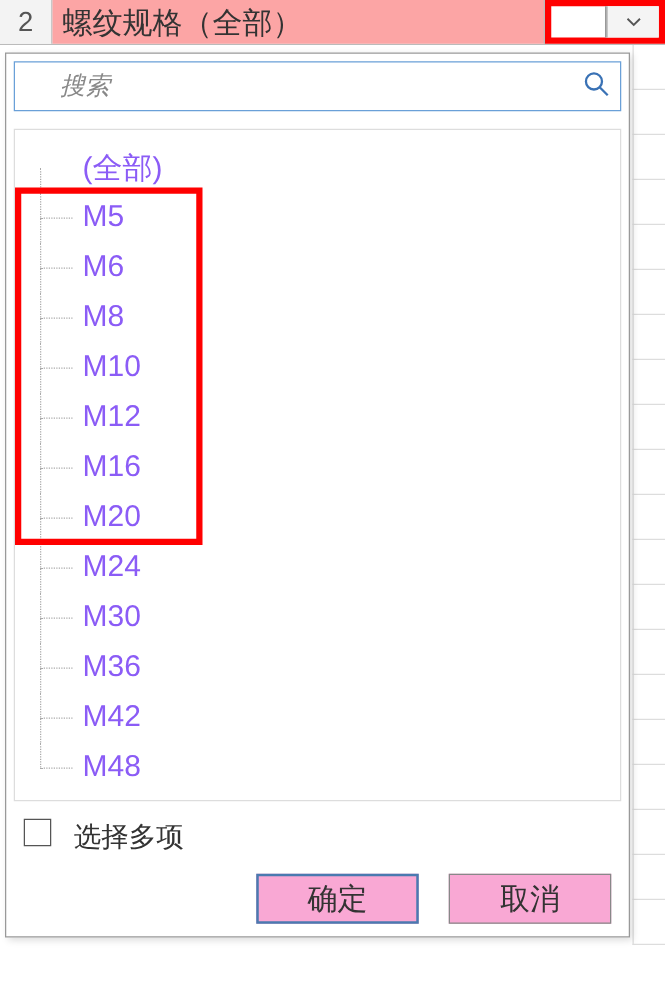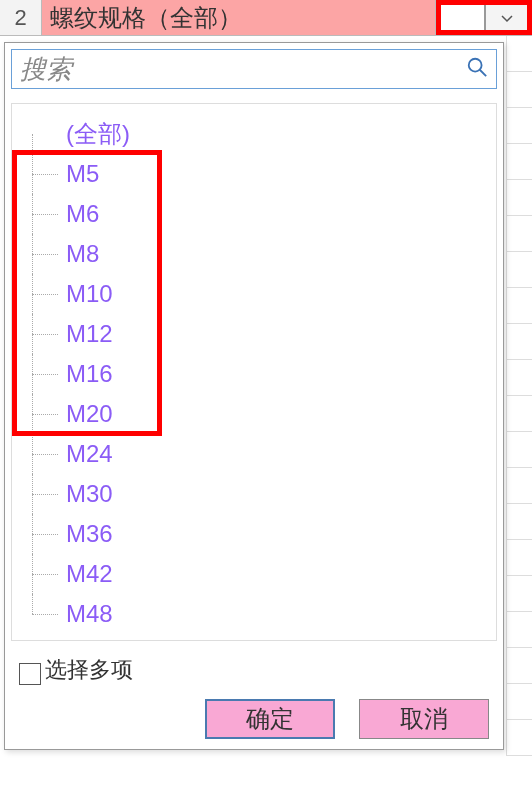--- a/index.html
+++ b/index.html
@@ -71,24 +71,25 @@
       align-items: center;
       border: 1px solid #6aa0d8;
       margin: 6px;
       height: 40px;
       padding: 0 8px;
     }
     .search-input {
       flex: 1;
       border: none;
       outline: none;
-      font-size: 26px;
+      font-size: 20px;
       font-style: italic;
       color: #b91c1c;
       font-family: inherit;
+      margin-left: 28px;
     }
     .search-input::placeholder { color: #888; font-style: italic; }
     .search-icon { cursor: pointer; }
     .search-icon svg { width: 22px; height: 22px; }
     .tree {
       padding: 8px 6px 4px 6px;
     }
     .tree-box {
       border: 1px solid #ddd;
       padding: 10px 6px 6px 6px;
@@ -132,22 +133,22 @@
     .highlight-box {
       position: absolute;
       border: 5px solid #ff0000;
       pointer-events: none;
     }
     .footer {
       padding: 10px 14px 6px 14px;
     }
     .multiselect {
       display: flex;
-      align-items: flex-end;
-      gap: 4px;
+      align-items: flex-start;
+      gap: 18px;
       font-size: 22px;
       color: #333;
       margin-bottom: 10px;
     }
     .checkbox {
       width: 22px;
       height: 22px;
       border: 1px solid #555;
       background: #fff;
       cursor: pointer;

